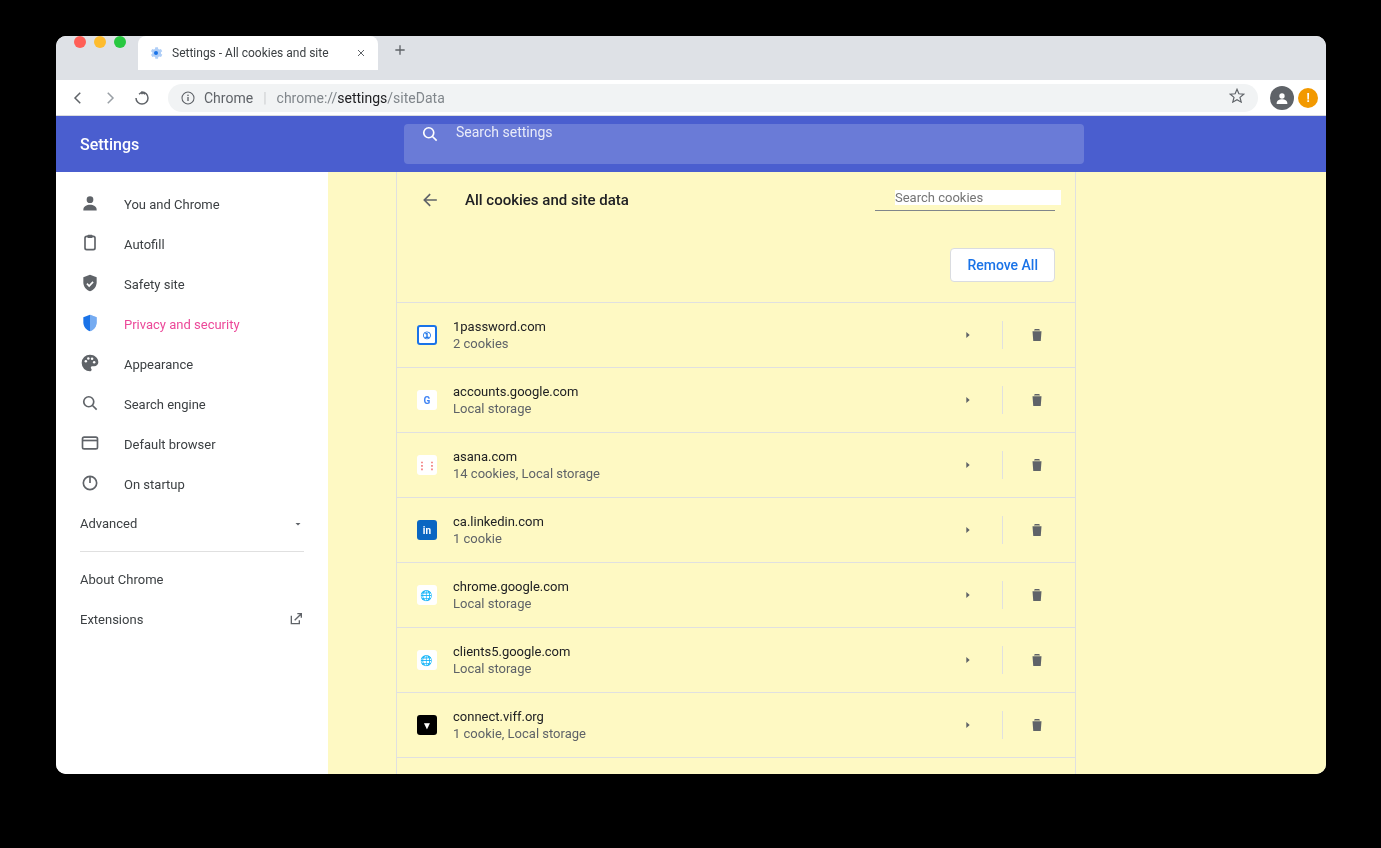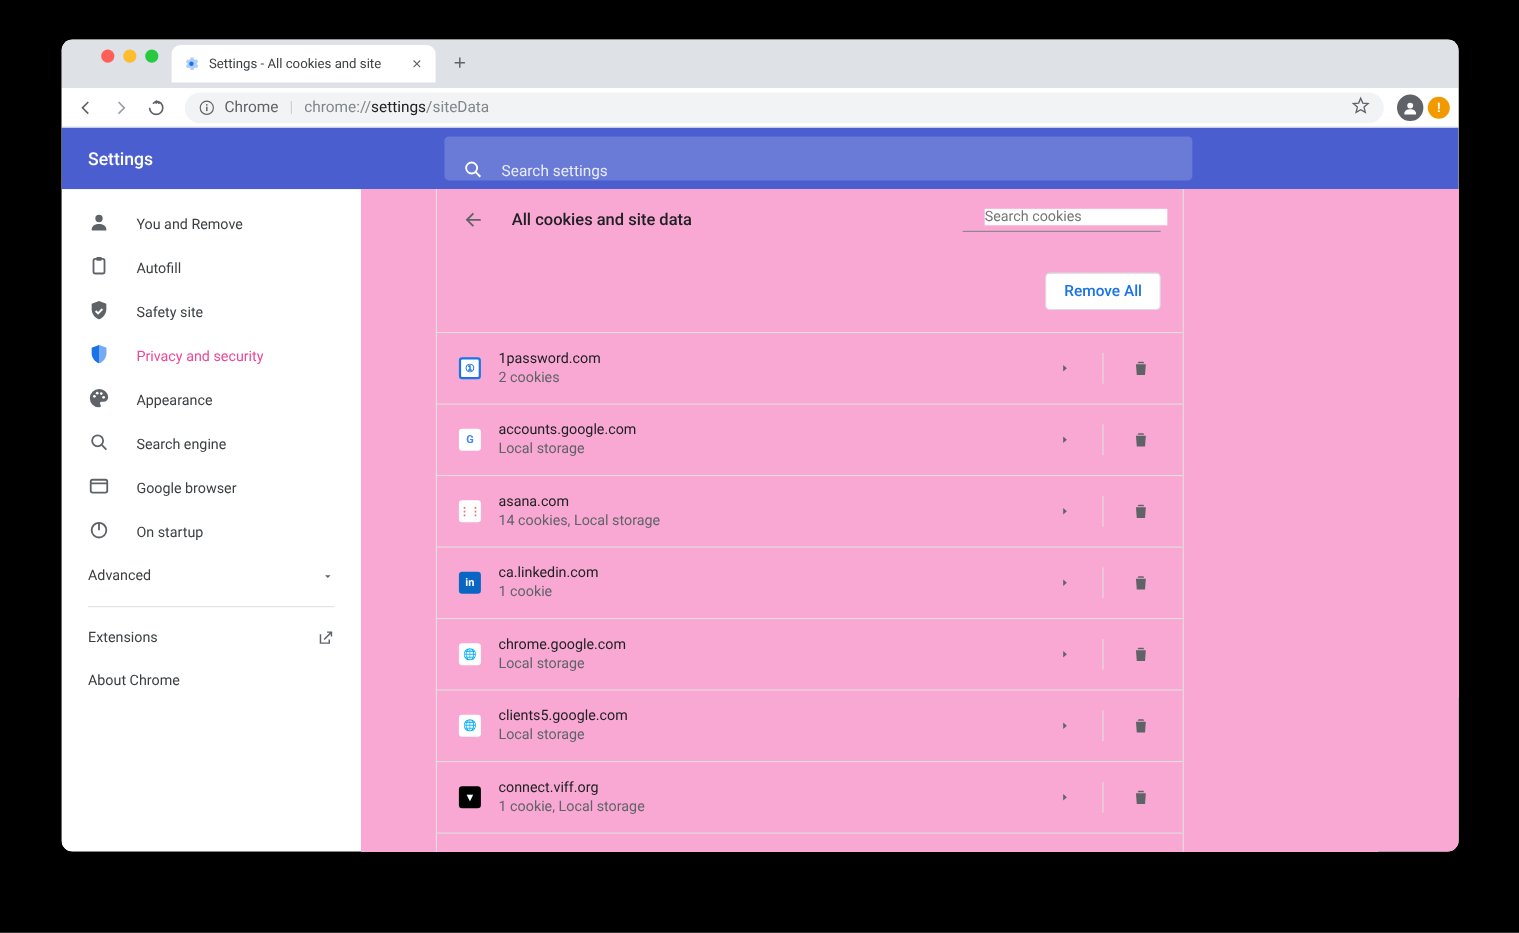--- a/index.html
+++ b/index.html
@@ -1,20 +1,20 @@
 <!DOCTYPE html>
 <html><head>
 <meta charset="utf-8">
 <style>
 * { margin:0; padding:0; box-sizing:border-box; font-family:-apple-system,BlinkMacSystemFont,"Segoe UI",Roboto,sans-serif; }
 body { background:#000; width:1381px; height:848px; overflow:hidden; }
 .window { position:absolute; left:56px; top:36px; width:1270px; height:738px; background:#fff; border-radius:10px; overflow:hidden; display:flex; flex-direction:column; box-shadow:0 4px 20px rgba(0,0,0,0.3); }
 
 
-.tabstrip { height:44px; background:#dee1e6; display:flex; align-items:center; padding-left:28px; }
+.tabstrip { height:44px; background:#dee1e6; display:flex; align-items:flex-start; padding-left:10px; }
 .traffic { display:flex; gap:8px; align-items:center; padding:0 12px 14px 8px; }
 .tl { width:12px; height:12px; border-radius:50%; }
 .tl.red{background:#ff5f57;} .tl.yel{background:#febc2e;} .tl.grn{background:#28c840;}
 .tab { background:#fff; height:34px; width:240px; border-radius:8px 8px 0 0; display:flex; align-items:center; padding:0 10px; gap:8px; font-size:12px; color:#3c4043; }
 .tab .favicon{width:16px;height:16px;}
 .tab .title{flex:1; white-space:nowrap; overflow:hidden; text-overflow:ellipsis;}
 .tab .close{width:14px;height:14px;display:flex;align-items:center;justify-content:center;color:#5f6368;border-radius:50%;}
 .newtab{width:28px;height:28px;margin:0 0 3px 8px;display:flex;align-items:center;justify-content:center;color:#5f6368;border-radius:50%;}
 
 
@@ -27,36 +27,36 @@
 .omnibox .url{color:#80868b;}
 .omnibox .url b{color:#202124;font-weight:400;}
 .star{margin-left:auto;color:#5f6368;}
 .avatar{width:24px;height:24px;border-radius:50%;background:#5f6368;display:flex;align-items:center;justify-content:center;}
 .alert{width:20px;height:20px;border-radius:50%;background:#f29900;display:flex;align-items:center;justify-content:center;color:#fff;font-size:12px;font-weight:700;}
 
 
 .content{flex:1;display:flex;flex-direction:column;overflow:hidden;}
 .blue-header{height:56px;background:#4a5ecf;display:flex;align-items:center;padding-left:24px;gap:24px;}
 .blue-header h1{color:#fff;font-size:16px;font-weight:500;flex:0 0 300px;}
-.search-settings{flex:0 0 680px;height:40px;background:rgba(255,255,255,0.18);border-radius:4px;display:flex;align-items:flex-end;padding:0 16px;gap:16px;}
+.search-settings{flex:0 0 680px;height:40px;background:rgba(255,255,255,0.18);border-radius:4px;display:flex;align-items:flex-start;padding:0 16px;gap:16px;}
 .search-settings input{background:transparent;border:none;outline:none;color:#fff;font-size:14px;flex:1;}
 .search-settings input::placeholder{color:rgba(255,255,255,0.85);}
 .search-settings svg{color:#fff;}
 
 .body{flex:1;display:flex;overflow:hidden;}
 .sidebar{width:272px;background:#fff;border-right:none;overflow-y:auto;padding-top:12px;}
 .nav-item{height:40px;display:flex;align-items:center;padding:0 24px;gap:24px;font-size:13px;color:#3c4043;cursor:pointer;}
 .nav-item.active{color:#ec4899;}
 .nav-item.active svg{color:#1a73e8;}
 .nav-item svg{color:#5f6368;width:20px;height:20px;flex-shrink:0;}
 .nav-sep{height:1px;background:#e0e0e0;margin:8px 24px;}
 .adv{display:flex;align-items:center;justify-content:space-between;padding:12px 24px;font-size:13px;color:#3c4043;cursor:pointer;}
 .ext{display:flex;align-items:center;justify-content:space-between;padding:12px 24px;font-size:13px;color:#3c4043;cursor:pointer;}
 
-.main-wrap{flex:1;background:#f9a8d4;overflow-y:auto;position:relative;}
+.main-wrap{flex:1;background:#fef9c3;overflow-y:auto;position:relative;}
 .main-col{width:680px;margin-left:68px;border-left:1px solid #e0e0e0;border-right:1px solid #e0e0e0;min-height:100%;}
 .main-header{height:56px;display:flex;align-items:center;padding:0 20px;gap:20px;}
 .back-btn{width:28px;height:28px;display:flex;align-items:center;justify-content:center;color:#5f6368;}
 .main-header h2{font-size:15px;color:#202124;font-weight:500;flex:1;}
 .search-cookies{width:180px;display:flex;align-items:center;gap:20px;border-bottom:1px solid #80868b;padding-bottom:4px;}
 .search-cookies input{border:none;outline:none;font-size:13px;flex:1;}
 .remove-row{display:flex;justify-content:flex-end;padding:20px;}
 .remove-btn{border:1px solid #dadce0;background:#fff;color:#1a73e8;font-size:14px;font-weight:500;padding:8px 16px;border-radius:4px;cursor:pointer;}
 .site-list{}
 .site-row{height:65px;border-top:1px solid #e0e0e0;display:flex;align-items:center;padding:0 20px;gap:16px;}
@@ -154,21 +154,21 @@
 
     <div class="body">
 
       <div class="sidebar">
         <div id="nav-items">
             <div class="nav-item">
               <span><svg viewBox="0 0 24 24" width="20" height="20">
                   <circle cx="12" cy="8" r="4" fill="currentColor"></circle>
                   <path fill="currentColor" d="M4 20c0-4 4-6 8-6s8 2 8 6v1H4z"></path>
                 </svg></span>
-              <span>You and Remove</span>
+              <span>You and Chrome</span>
             </div>
             <div class="nav-item">
               <span><svg viewBox="0 0 24 24" width="20" height="20">
                   <rect x="6" y="4" width="12" height="16" rx="2" fill="none" stroke="currentColor" stroke-width="2"></rect>
                   <rect x="9" y="2" width="6" height="4" rx="1" fill="currentColor"></rect>
                 </svg></span>
               <span>Autofill</span>
             </div>
             <div class="nav-item">
               <span><svg viewBox="0 0 24 24" width="20" height="20">
@@ -199,45 +199,45 @@
                   <circle cx="10.5" cy="10.5" r="6" fill="none" stroke="currentColor" stroke-width="2"></circle>
                   <path stroke="currentColor" stroke-width="2" d="M15 15l5 5"></path>
                 </svg></span>
               <span>Search engine</span>
             </div>
             <div class="nav-item">
               <span><svg viewBox="0 0 24 24" width="20" height="20">
                   <rect x="3" y="5" width="18" height="14" rx="2" fill="none" stroke="currentColor" stroke-width="2"></rect>
                   <path stroke="currentColor" stroke-width="2" d="M3 9h18"></path>
                 </svg></span>
-              <span>Google browser</span>
+              <span>Default browser</span>
             </div>
             <div class="nav-item">
               <span><svg viewBox="0 0 24 24" width="20" height="20">
                   <circle cx="12" cy="12" r="8" fill="none" stroke="currentColor" stroke-width="2"></circle>
                   <path stroke="currentColor" stroke-width="2" d="M12 4v8"></path>
                 </svg></span>
               <span>On startup</span>
             </div>
           </div>
         <div class="adv">
           <span>Advanced</span>
           <svg viewBox="0 0 24 24" width="12" height="12">
               <path fill="#5f6368" d="M7 10l5 5 5-5z"></path>
             </svg>
         </div>
         <div class="nav-sep"></div>
         <div class="ext">
+          <span>About Chrome</span>
+        </div>
+        <div class="ext">
           <span>Extensions</span>
           <svg viewBox="0 0 24 24" width="16" height="16">
               <path fill="none" stroke="#5f6368" stroke-width="2" d="M14 4h6v6m0-6L10 14M5 7v12h12v-5"></path>
             </svg>
-        </div>
-        <div class="ext">
-          <span>About Chrome</span>
         </div>
       </div>
 
       <div class="main-wrap">
         <div class="main-col">
           <div class="main-header">
             <div class="back-btn">
                 <svg viewBox="0 0 24 24" width="20" height="20">
                   <path fill="none" stroke="#5f6368" stroke-width="2" d="M19 12H5m6-7l-7 7 7 7"></path>
                 </svg>

